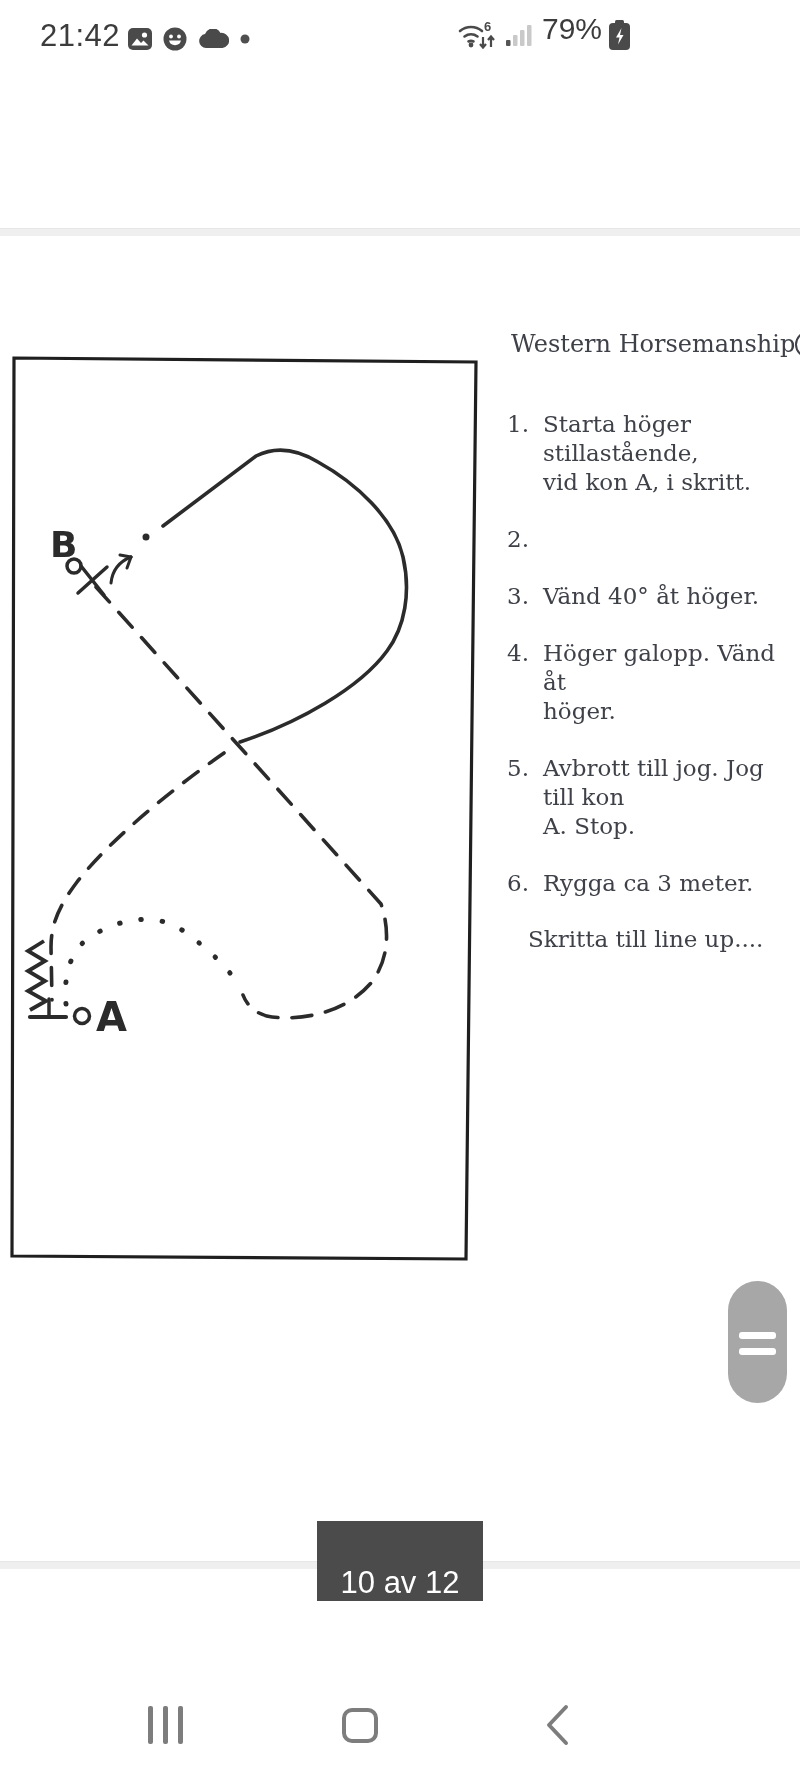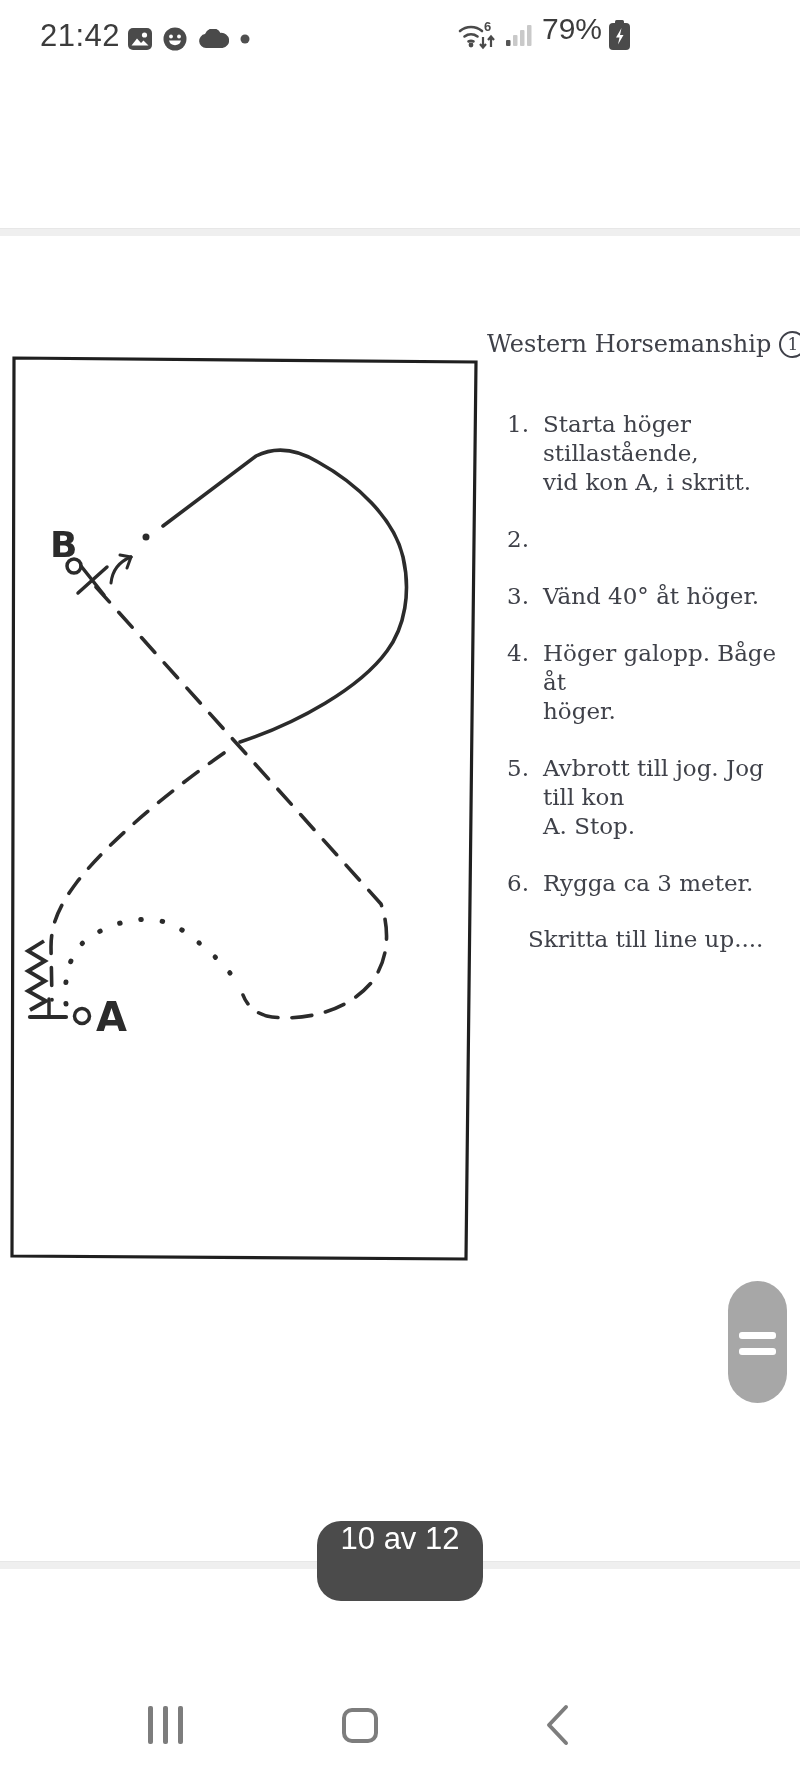--- a/index.html
+++ b/index.html
@@ -15,21 +15,21 @@
   .pct{font-size:30px;color:#3c3c3c;margin:0 6px 12px 8px;}
   
   .divider{position:absolute;left:0;width:800px;height:7px;background:#efefef;border-top:1px solid #e7e7e7;}
   .divider.top{top:228px;}
   .divider.bottom{top:1561px;}
   
   .doc-text{
     position:absolute;left:487px;top:330px;width:308px;
     font-family:"DejaVu Serif","Liberation Serif",serif;color:#3f4149;
   }
-  .doc-title{display:flex;align-items:flex-end;gap:8px;font-size:24px;margin-bottom:52px;white-space:nowrap;}
+  .doc-title{display:flex;align-items:flex-end;font-size:24px;margin-bottom:52px;white-space:nowrap;margin-left:24px;}
   .title-circle{
     display:inline-flex;align-items:center;justify-content:center;flex:0 0 auto;
     width:23px;height:23px;border:2px solid #3f4149;border-radius:50%;
     font-size:17px;line-height:1;
   }
   .instr{display:flex;margin-bottom:28px;font-size:23px;line-height:29px;}
   .instr .num{flex:0 0 36px;padding-left:20px;box-sizing:content-box;}
   .instr .line-text{flex:1;white-space:pre-line;}
   .footer-note{margin-left:41px;font-size:23px;margin-top:22px;}
   
@@ -39,21 +39,21 @@
   .scroll-handle{
     position:absolute;left:728px;top:1281px;width:59px;height:122px;
     background:#a7a7a7;border-radius:30px;
   }
   .scroll-handle .bar{position:absolute;left:11px;width:37px;height:7px;border-radius:3px;background:#ffffff;}
   .scroll-handle .bar.b1{top:51px;}
   .scroll-handle .bar.b2{top:67px;}
   
   .page-badge{
     position:absolute;left:317px;top:1521px;width:166px;height:80px;
-    background:#4b4b4b;border-radius:24px;display:flex;align-items:flex-start;justify-content:center;
+    background:#4b4b4b;border-radius:0;display:flex;align-items:flex-end;justify-content:center;
     color:#fff;font-size:31px;z-index:5;
   }
   
   .navbar{position:absolute;left:0;top:1690px;width:800px;height:89px;background:#fff;}
   .nav-btn{position:absolute;top:0;width:90px;height:70px;display:flex;align-items:center;justify-content:center;}
   .nav-recents{left:120px;}
   .nav-home{left:315px;}
   .nav-back{left:512px;}
   .recents-bars{display:flex;gap:10px;height:38px;}
   .recents-bars i{display:block;width:5px;height:38px;background:#7d7d7d;border-radius:2px;}
@@ -168,21 +168,21 @@
     </div>
     <div class="instr">
       <span class="num">2.</span>
     </div>
     <div class="instr">
       <span class="num">3.</span>
       <span class="line-text">Vänd 40° åt höger.</span>
     </div>
     <div class="instr">
       <span class="num">4.</span>
-      <span class="line-text">Höger galopp. Båge åt
+      <span class="line-text">Höger galopp. Vänd åt
 höger.</span>
     </div>
     <div class="instr">
       <span class="num">5.</span>
       <span class="line-text">Avbrott till jog. Jog till kon
 A. Stop.</span>
     </div>
     <div class="instr">
       <span class="num">6.</span>
       <span class="line-text">Rygga ca 3 meter.</span>

